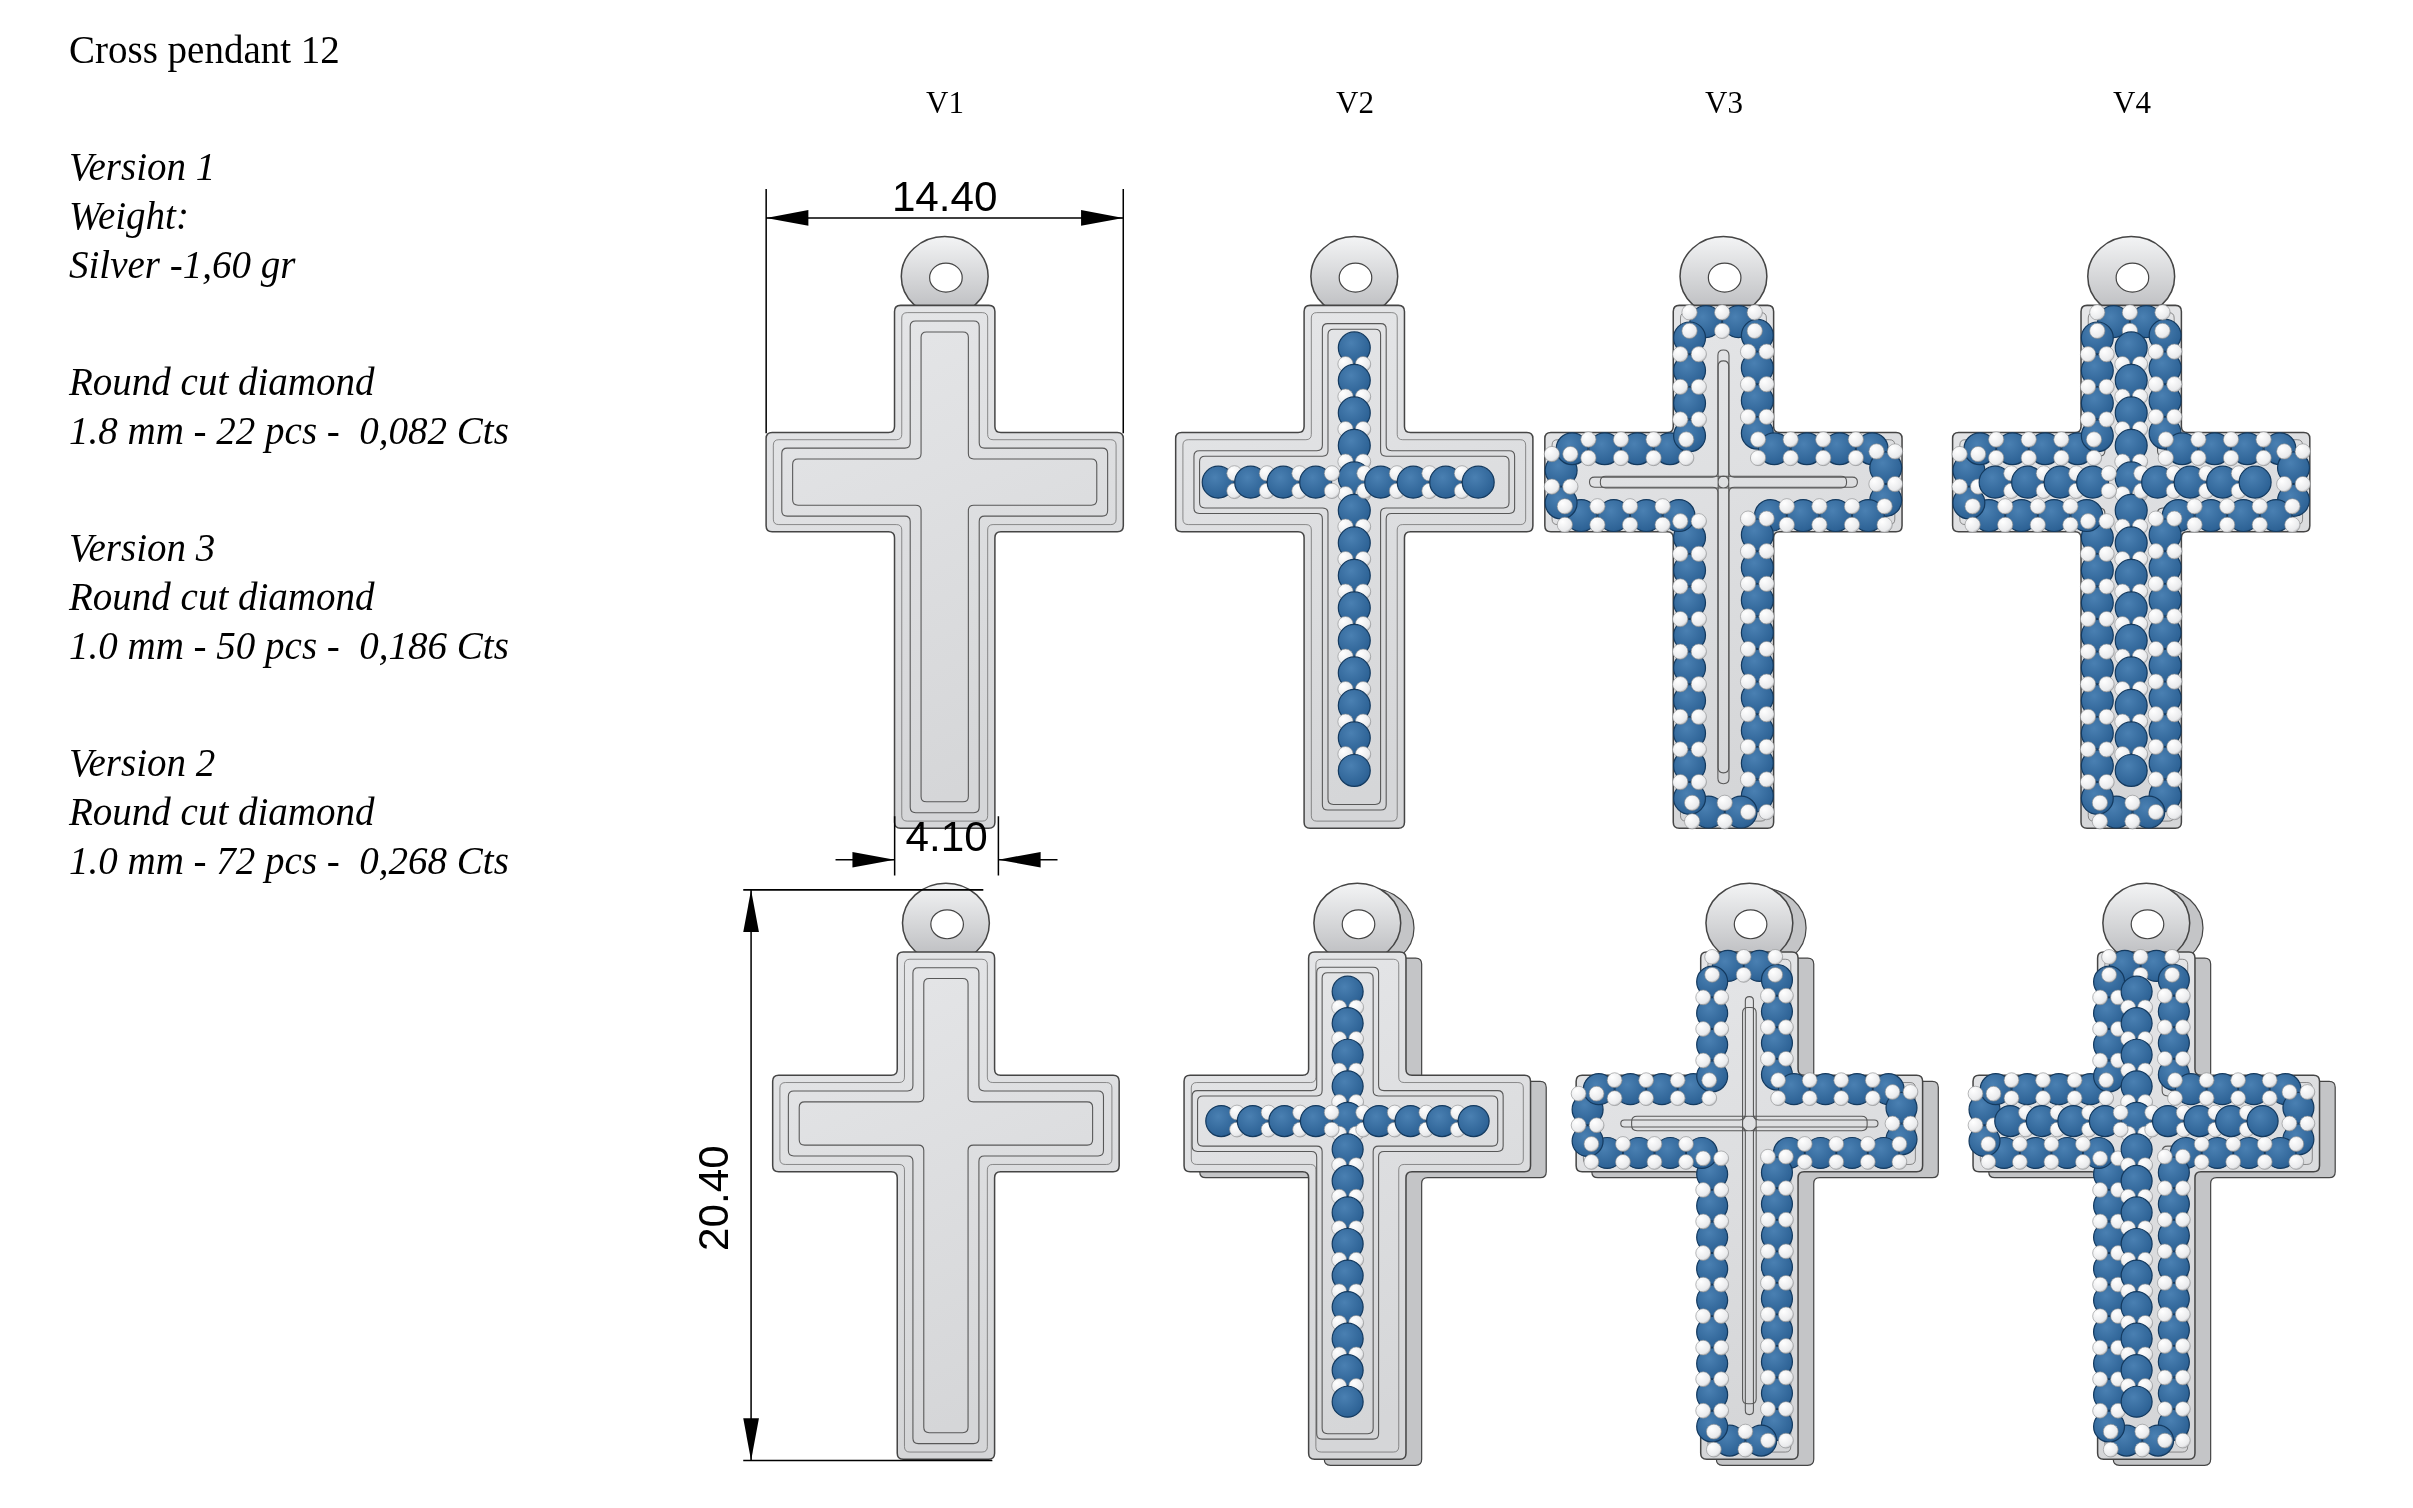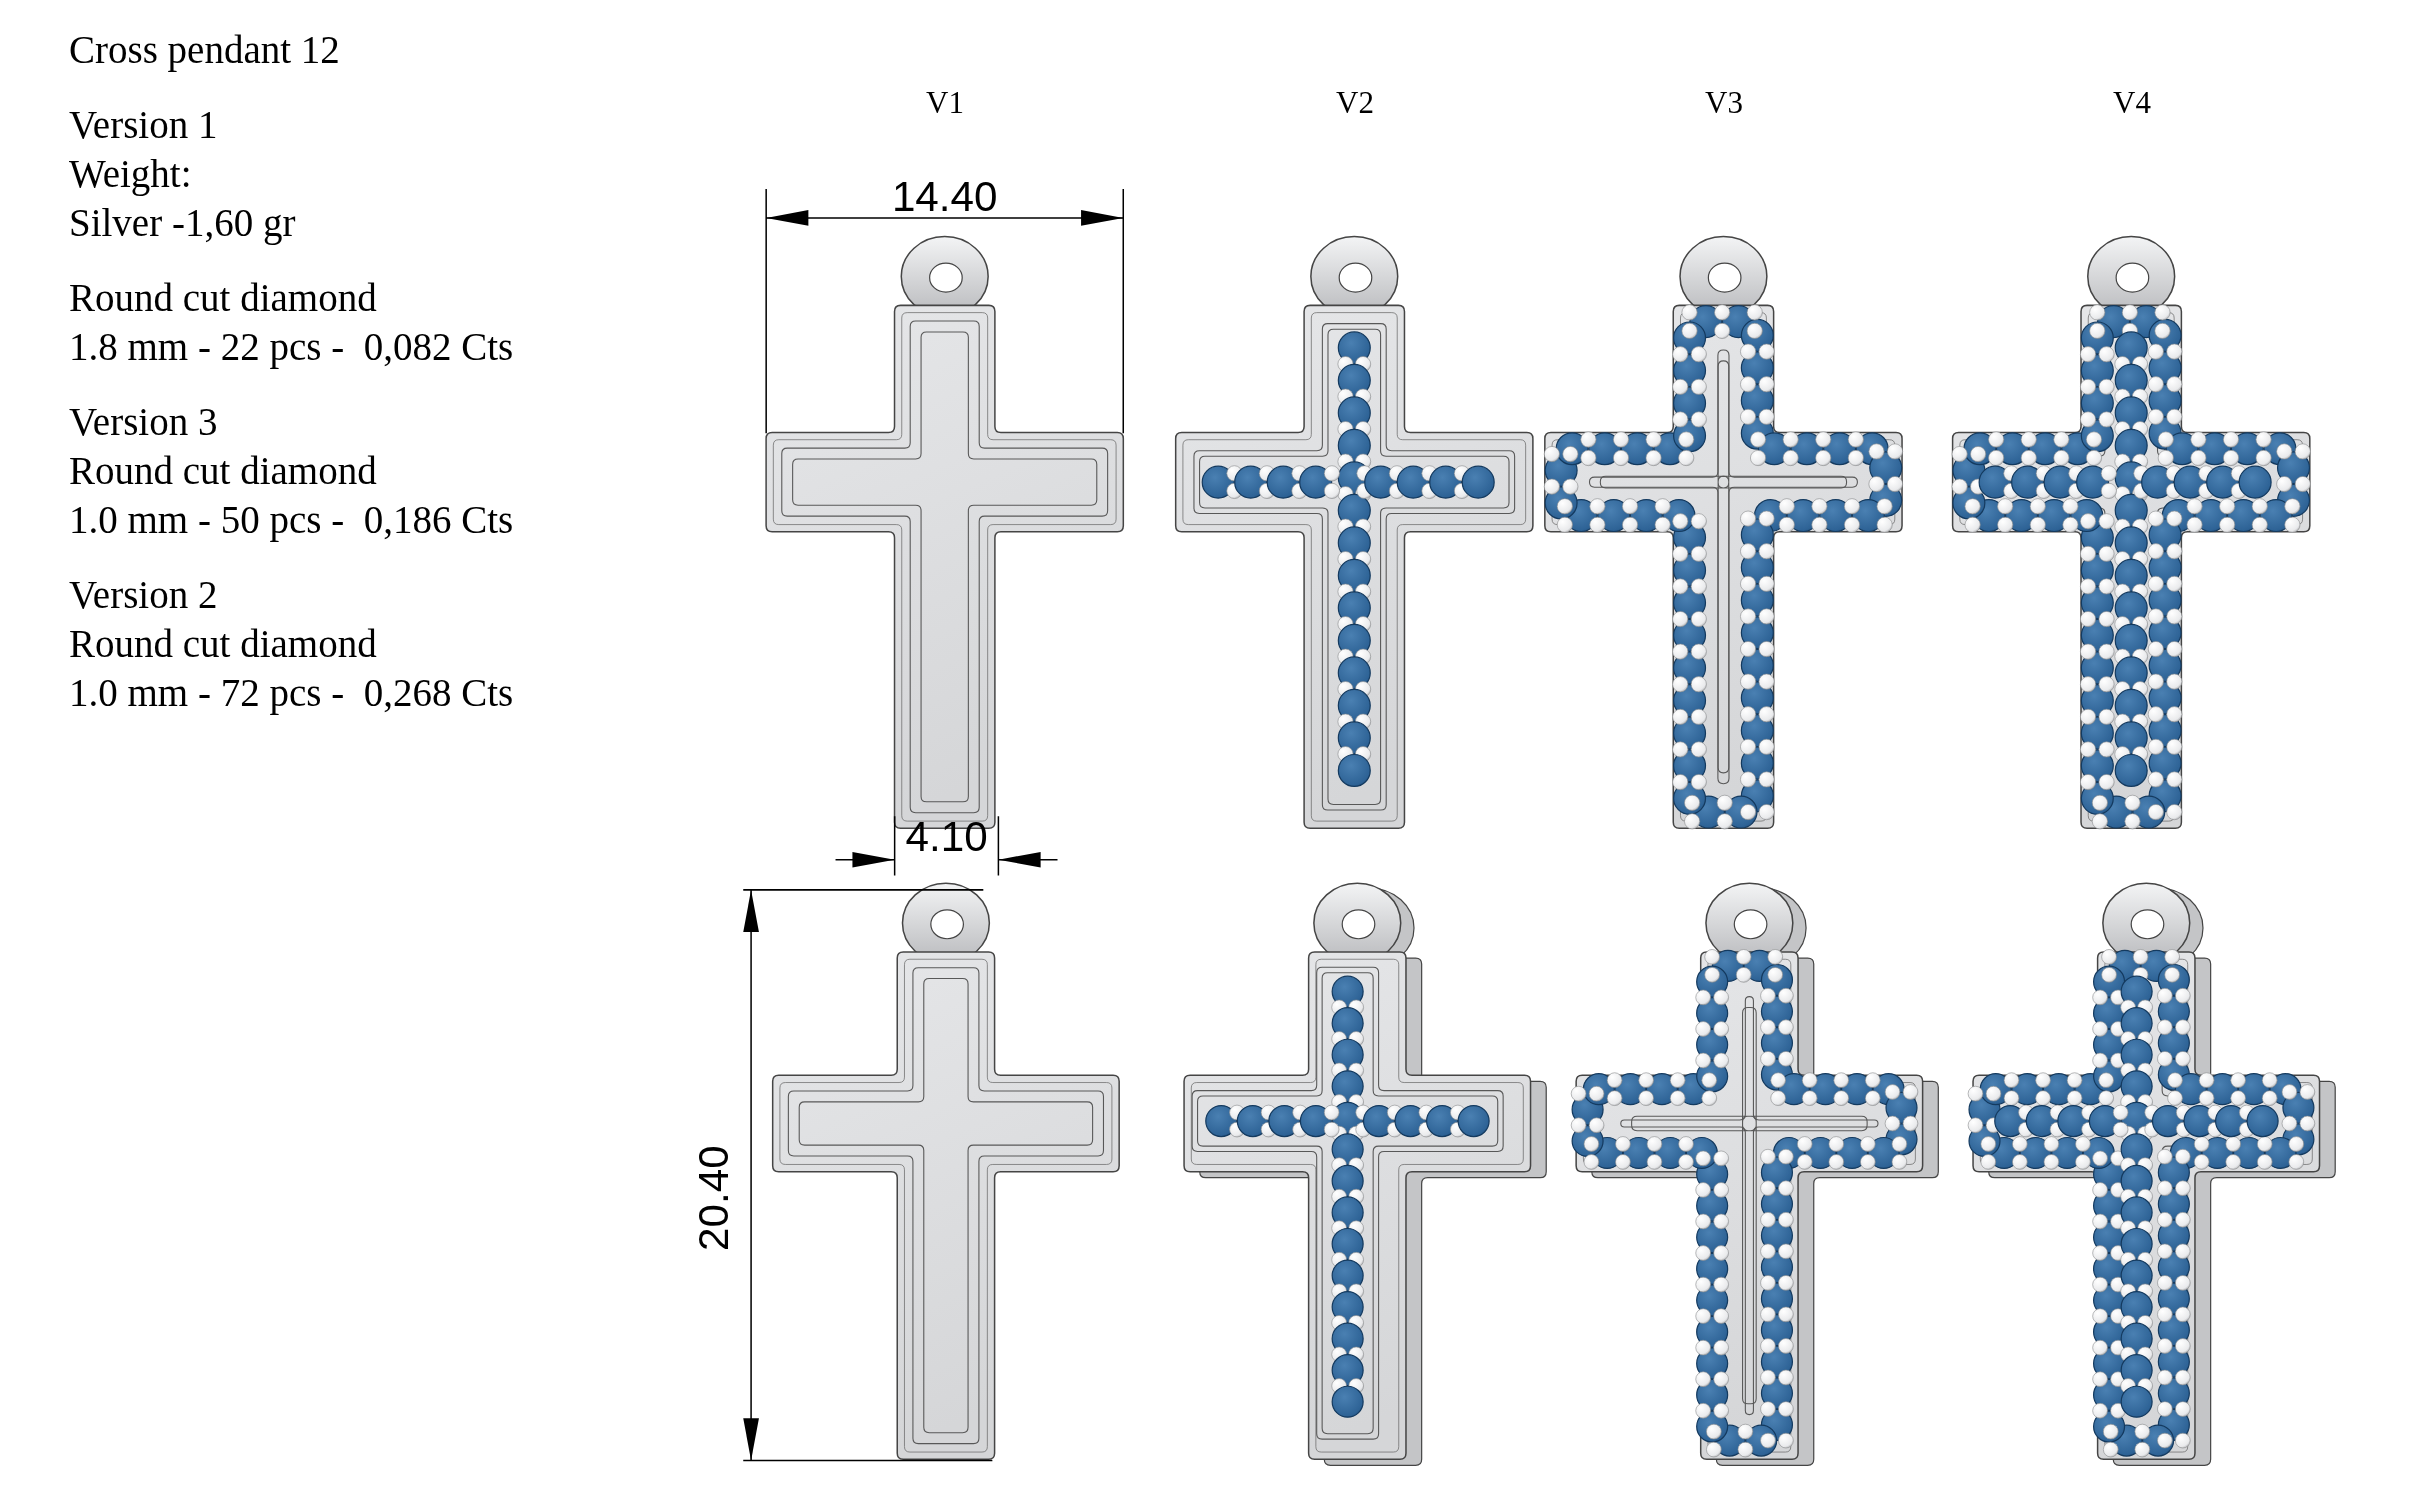--- a/index.html
+++ b/index.html
@@ -1,21 +1,21 @@
 <!DOCTYPE html>
 <html style="font-size:9.7px"><head>
 <meta charset="utf-8">
 <style>
   html,body{margin:0;padding:0;background:#ffffff;}
   body{width:2413px;height:1508px;overflow:hidden;position:relative;
        font-family:"Liberation Serif", serif;color:#000;}
   .sheet{position:absolute;left:0;top:8px;width:2413px;height:1508px;background:#ffffff;}
   .notes{position:absolute;left:69px;top:17px;width:664px;font-size:39px;line-height:49px;}
   .notes .title{margin:0;}
-  .notes .sec{margin-top:26px;}
+  .notes .sec{margin-top:68px;font-style:italic;}
   .notes .ln, .notes .hdr{white-space:pre;}
   .colhdr{position:absolute;top:74px;transform:translateX(-50%);
           font-size:31px;line-height:42px;font-family:"Liberation Serif",serif;}
   #scene{position:absolute;left:0;top:0;}
 </style>
 </head>
 <body>
 
 <div class="sheet">
 

